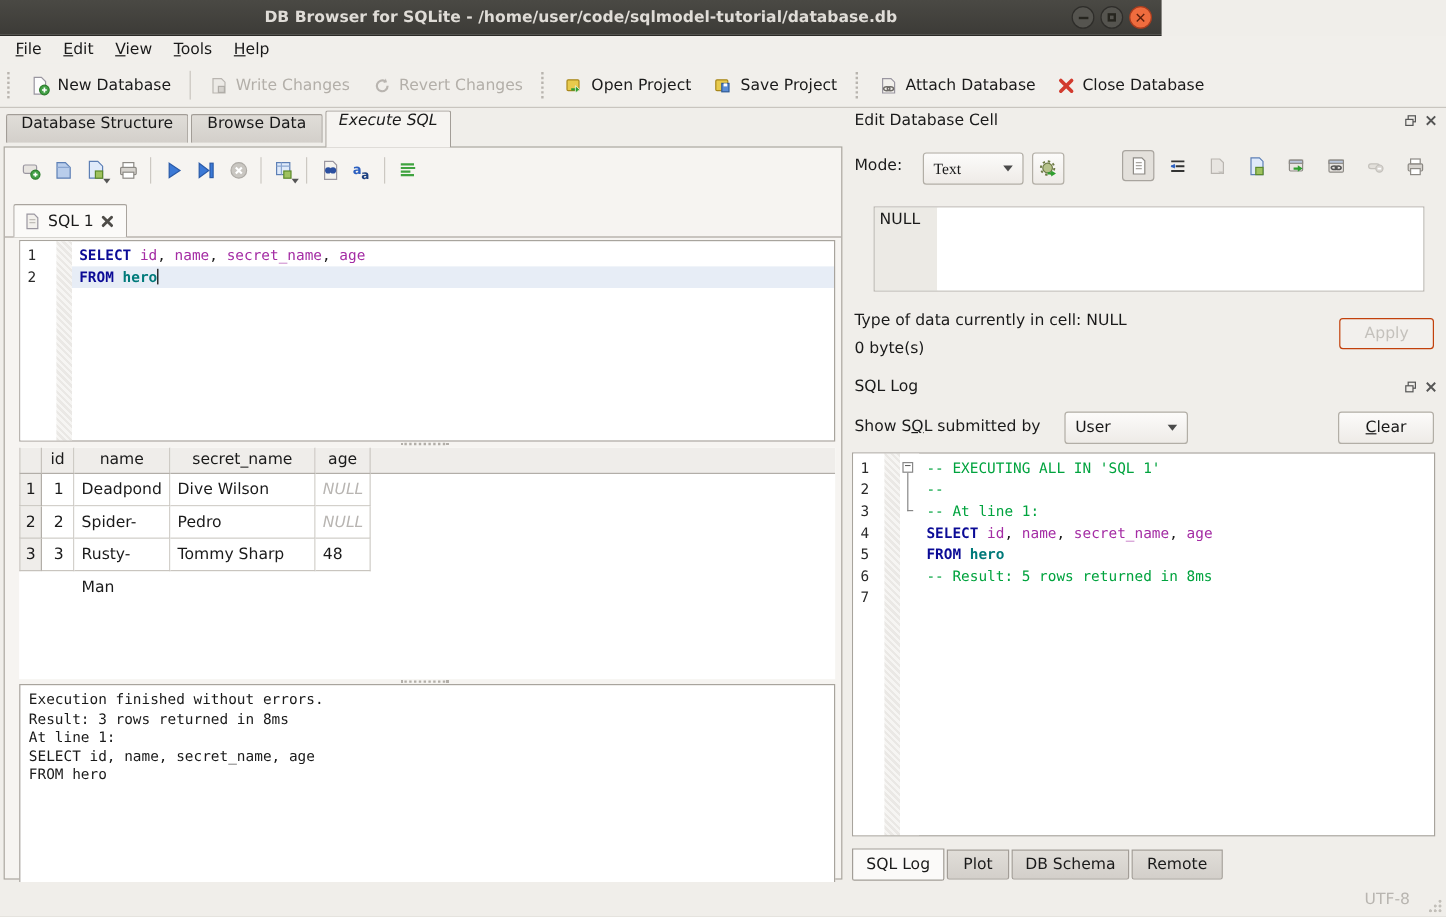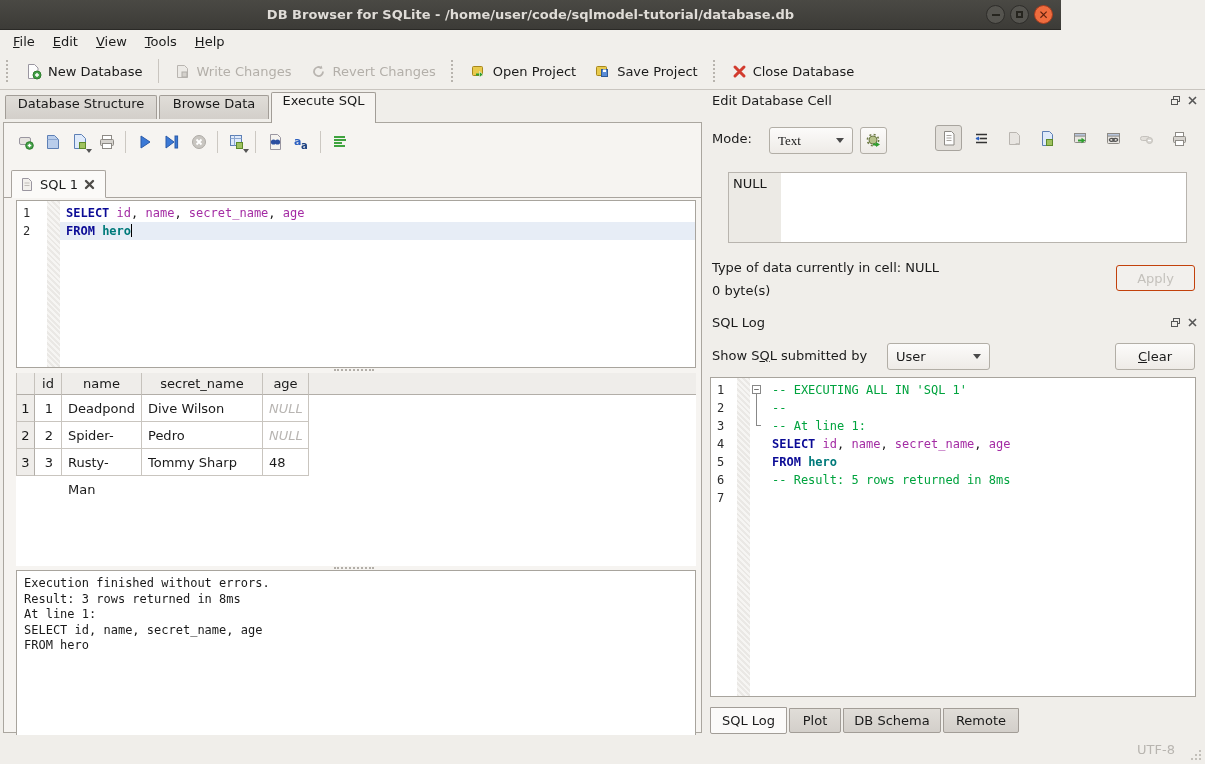--- a/index.html
+++ b/index.html
@@ -1,20 +1,20 @@
 <!DOCTYPE html>
 <html><head>
 <meta charset="utf-8">
 <style>
   * { margin:0; padding:0; box-sizing:border-box; }
   body { font-family:"DejaVu Sans", "Liberation Sans", sans-serif; background:#3c3b37; }
   #app { position:relative; width:1205px; height:764px; background:#f0eeea; overflow:hidden; font-size:13px; color:#1a1a1a; }
 
   
-  #titlebar { position:absolute; left:0; top:0; width:1061px; height:30px;
+  #titlebar { position:absolute; left:0; top:0; width:968px; height:30px;
     background:linear-gradient(#4a4944,#3c3b37); border-bottom:1px solid #2a2926;
     display:flex; align-items:center; justify-content:center; }
   #titlebar .t { color:#dfdcd7; font-weight:bold; font-size:13px; }
   .winbtns { position:absolute; right:8px; top:5px; display:flex; gap:5px; }
   .winbtn { width:19px; height:19px; border-radius:50%; background:#55544f; border:1px solid #2e2d2a;
     display:flex; align-items:center; justify-content:center; cursor:pointer; }
   .winbtn.close { background:#ef6c3e; border-color:#a83c1e; }
   .winbtn .bar { width:8px; height:2px; background:#26251f; }
   .winbtn .box { width:7px; height:7px; border:2px solid #26251f; }
   .winbtn .x { color:#5c1f0c; font-size:12px; font-weight:bold; line-height:1; }
@@ -222,36 +222,46 @@
             <rect x="2.5" y="3.5" width="10" height="9" rx="1" fill="#e8ca4c" stroke="#a8871c"></rect>
             <rect x="7.5" y="6.5" width="6" height="7" fill="#5b8dd6" stroke="#2e5a96"></rect>
             <rect x="9" y="6.5" width="3" height="2.5" fill="#fff"></rect>
           </svg>
         </span>
       <span>Save Project</span>
     </div>
     <span class="tb-handle"></span>
     <div class="tbtn">
       <span class="ic">
+          <svg width="17" height="17">
+            <path d="M3.5 2.5h7l3 3v9h-10z" fill="#f2f0ec" stroke="#9a96a0"></path>
+            <ellipse cx="7" cy="11" rx="2.6" ry="1.7" fill="none" stroke="#6d6a66" stroke-width="1.2"></ellipse>
+            <ellipse cx="10" cy="11" rx="2.6" ry="1.7" fill="none" stroke="#6d6a66" stroke-width="1.2"></ellipse>
+          </svg>
+        </span>
+      <span>Attach Database</span>
+    </div>
+    <div class="tbtn">
+      <span class="ic">
           <svg width="15" height="15">
             <path d="M3 3l9 9M12 3l-9 9" stroke="#d23b2e" stroke-width="3" stroke-linecap="round"></path>
           </svg>
         </span>
       <span>Close Database</span>
     </div>
   </div>
 
   <div id="left">
     <div class="mtab" style="left:5px; width:152px;">
         <span>Database Structure</span>
       </div>
     <div class="mtab" style="left:159px; width:110px;">
         <span>Browse Data</span>
       </div>
-    <div class="mtab active" style="left:271px; width:105px;">
+    <div class="mtab active" style="left:271px; width:105px;font-style:italic;">
         <span>Execute SQL</span>
       </div>
 
     <div id="frame">
 
       <div id="sqltoolbar">
         <div class="ibtn">
             <span class="ic">
               <svg width="18" height="18">
                 <rect x="2.5" y="4.5" width="11" height="7" rx="1.5" fill="#e7e4e0" stroke="#9a96a0"></rect>

